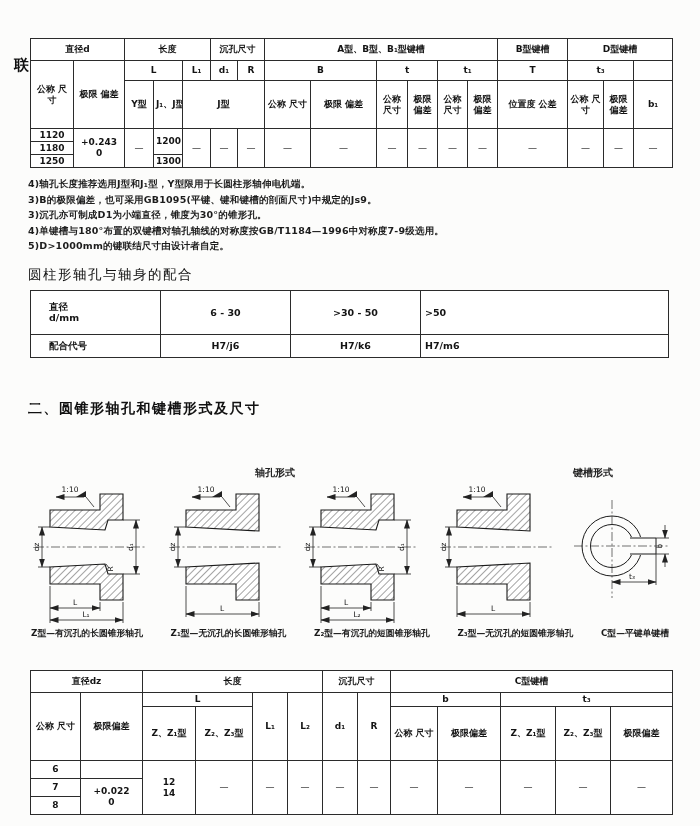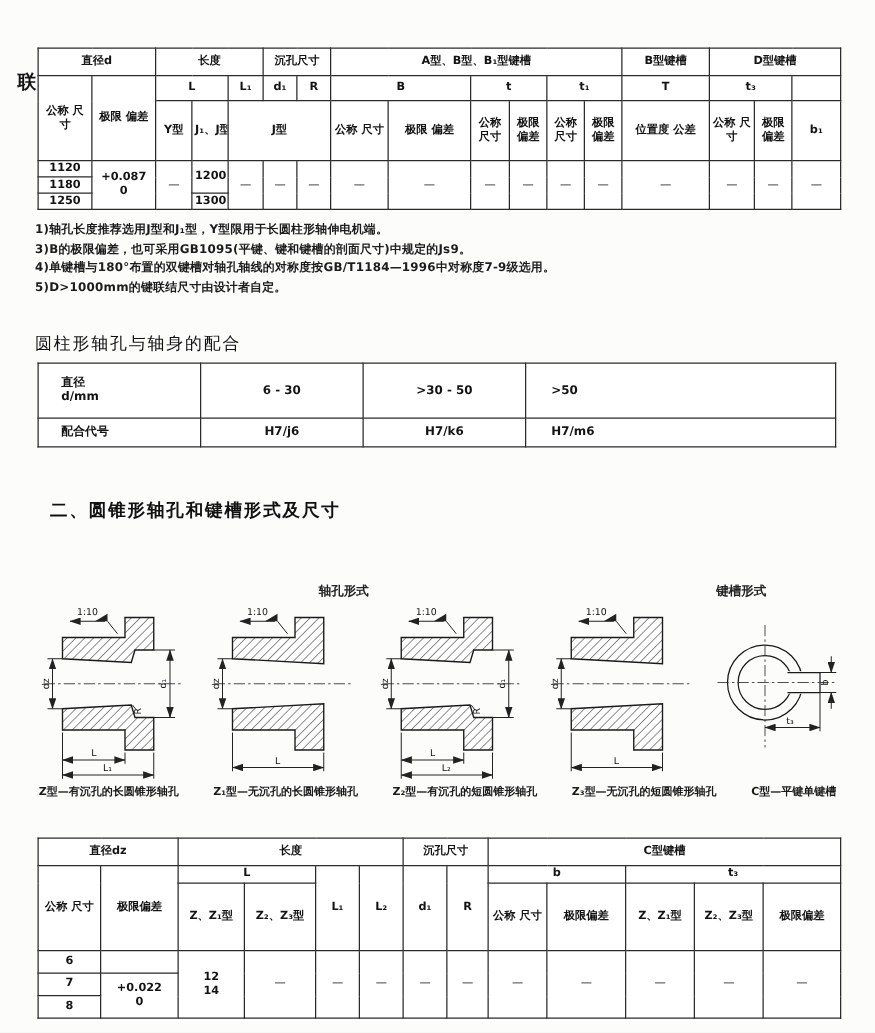--- a/index.html
+++ b/index.html
@@ -28,21 +28,21 @@
   .pad10 { padding:0 10px; }
   .pad14 { padding:0 15px; }
   .nw { white-space:nowrap; font-size:7.4px; font-weight:bold; }
   .num { font-size:9px; font-weight:bold; }
   .dash { font-size:9px; }
   .stack2 { display:flex; flex-direction:column; justify-content:space-around; height:100%; }
   .devline { line-height:1.2; font-weight:bold; }
   .fit { width:638px; }
   .fit td { height:23px; font-size:9.5px; }
   .fit .lab { text-align:left; padding-left:18px; font-weight:bold; line-height:1.15; }
-  .fit .last { text-align:left; padding-left:20px; }
+  .fit .last { text-align:left; padding-left:4px; }
   .dialabel { font-size:10px; font-weight:600; color:#222; }
   .captions { display:flex; justify-content:space-between; width:638px; font-size:8.8px; font-weight:600; color:#1a1a1a; }
   .diagrow { display:flex; justify-content:space-between; align-items:flex-start; width:642px; }
   svg text { font-family:"DejaVu Sans","Liberation Sans",sans-serif; font-size:7.5px; fill:#111; }
   svg .outline { fill:url(#hatch); stroke:#1a1a1a; stroke-width:1.1; }
   svg .dim, svg .ext { stroke:#222; stroke-width:0.8; fill:none; }
   svg .cl { stroke:#333; stroke-width:0.7; stroke-dasharray:9 2.5 2 2.5; fill:none; }
   svg .thin { stroke:#1a1a1a; stroke-width:1; fill:none; }
 </style>
 </head>
@@ -118,21 +118,21 @@
       <td class="hdr-sm">公称 尺寸</td>
       <td class="hdr-sm">极限 偏差</td>
       <td class="hdr-sm pad14">位置度 公差</td>
       <td class="hdr-sm">公称 尺寸</td>
       <td class="hdr-sm">极限 偏差</td>
       <td class="ltr">b₁</td>
     </tr>
     <tr style="height:13px">
       <td class="num">1120</td>
       <td rowspan="3">
-        <div class="devline">+0.087</div>
+        <div class="devline">+0.243</div>
         <div class="devline">0</div>
       </td>
       <td rowspan="3" class="dash">—</td>
       <td rowspan="2" class="num">1200</td>
       <td rowspan="3" class="dash">—</td>
       <td rowspan="3" class="dash">—</td>
       <td rowspan="3" class="dash">—</td>
       <td rowspan="3" class="dash">—</td>
       <td rowspan="3" class="dash">—</td>
       <td rowspan="3" class="dash">—</td>
@@ -148,22 +148,23 @@
       <td class="num">1180</td>
     </tr>
     <tr style="height:13px">
       <td class="num">1250</td>
       <td class="num">1300</td>
     </tr>
   </tbody>
     </table>
 
   <div class="abs notes" style="left:28px; top:176px;">
-    <div>1)轴孔长度推荐选用J型和J₁型，Y型限用于长圆柱形轴伸电机端。</div>
+    <div>4)轴孔长度推荐选用J型和J₁型，Y型限用于长圆柱形轴伸电机端。</div>
     <div>3)B的极限偏差，也可采用GB1095(平键、键和键槽的剖面尺寸)中规定的Js9。</div>
+    <div>3)沉孔亦可制成D1为小端直径，锥度为30°的锥形孔。</div>
     <div>4)单键槽与180°布置的双键槽对轴孔轴线的对称度按GB/T1184—1996中对称度7-9级选用。</div>
     <div>5)D&gt;1000mm的键联结尺寸由设计者自定。</div>
   </div>
 
   <div class="abs h2" style="left:28px; top:266px;">圆柱形轴孔与轴身的配合</div>
 
   <table class="tbl fit abs" style="left:30px; top:290px;">
     <colgroup>
       <col style="width:130px">
         <col style="width:130px">
@@ -185,21 +186,21 @@
       <td class="num">H7/j6</td>
       <td class="num">H7/k6</td>
       <td class="num last">H7/m6</td>
     </tr>
   </tbody>
     </table>
 
   <div class="abs notes" style="left:28px; top:344px;">
   </div>
 
-  <div class="abs h3" style="left:28px; top:400px;margin-left:12px;">二、圆锥形轴孔和键槽形式及尺寸</div>
+  <div class="abs h3" style="left:28px; top:400px;">二、圆锥形轴孔和键槽形式及尺寸</div>
 
   <div class="abs dialabel" style="left:230px; top:466px; width:90px; text-align:center;">轴孔形式</div>
   <div class="abs dialabel" style="left:548px; top:466px; width:90px; text-align:center;">键槽形式</div>
 
   <div class="abs diagrow" style="left:30px; top:484px;">
 
     <svg width="122" height="142" viewBox="0 0 122 142">
       <polygon class="outline" points="20,26 70,26 70,10 93,10 93,36 78,36 75,46 20,43"></polygon>
       <polygon class="outline" points="20,100 70,100 70,116 93,116 93,90 78,90 75,80 20,83"></polygon>
       <line class="cl" x1="5" y1="63" x2="117" y2="63"></line>

